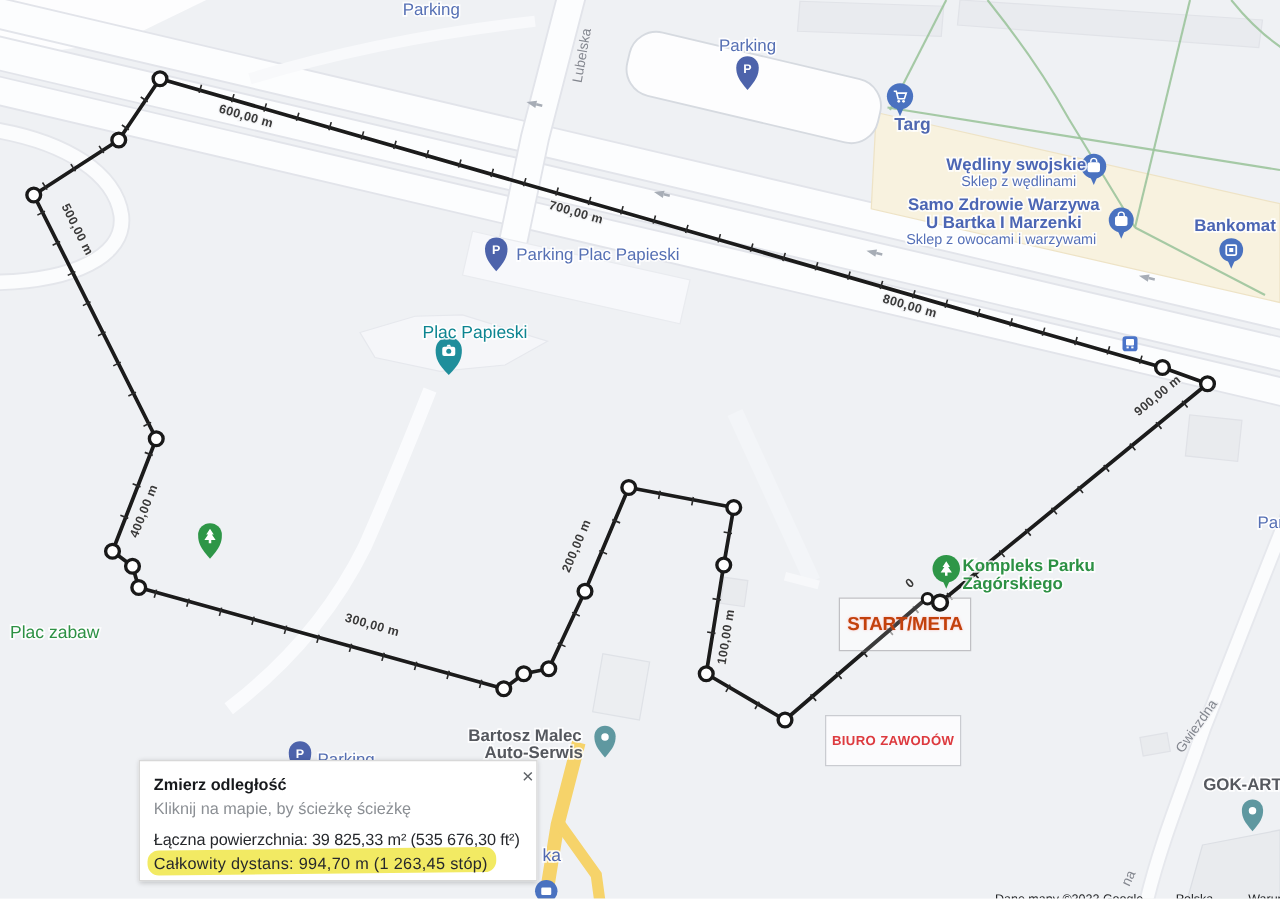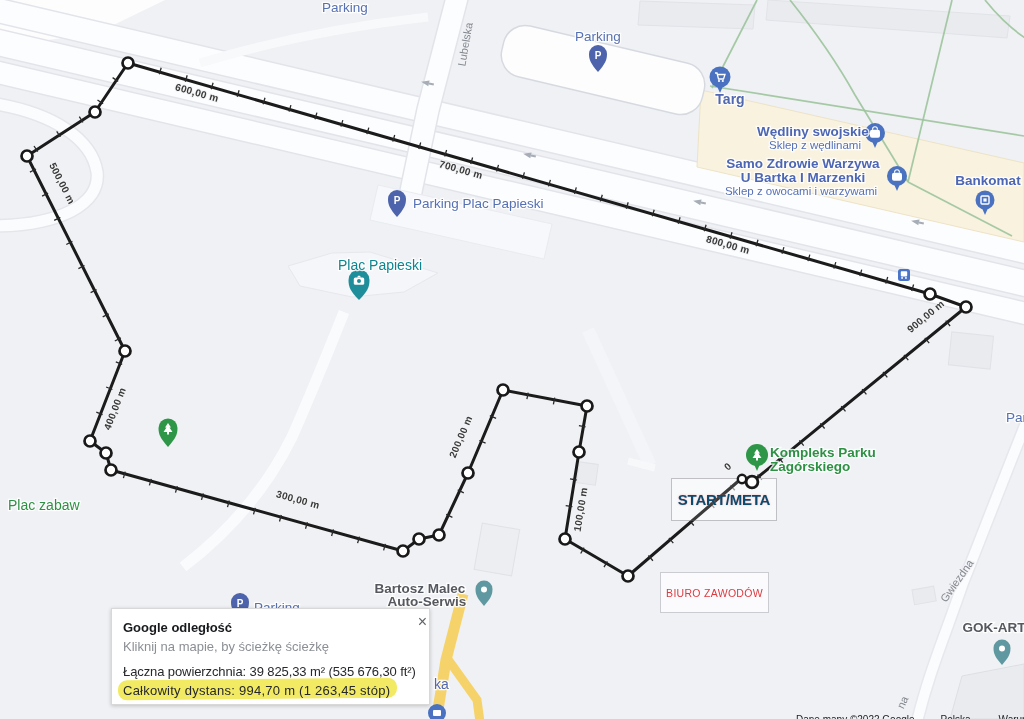--- a/index.html
+++ b/index.html
@@ -309,33 +309,33 @@
 <text x="0" y="0" transform="translate(906,704) rotate(-65)" text-anchor="middle" class="street" font-size="12">na</text>
 </svg>
 
 
 <div class="box" style="left:671px;top:478px;width:106px;height:43px;background:rgba(255,255,255,0.55);border:1px solid #c0c0c4;"></div>
 
 <svg class="box blur" style="left:671px;top:478px;" width="106" height="43" viewBox="0 0 106 43">
       <polyline points="295,-171 81,4 71,0 -43,98" fill="none" stroke="#242424" stroke-width="3" opacity="0.8"></polyline>
     </svg>
 
-<div class="box" style="left:671px;top:478px;width:106px;height:43px;display:flex;align-items:center;justify-content:center;font-size:15px;font-weight:bold;color:#0c4a6e;letter-spacing:-0.2px;text-shadow:0 0 2px rgba(255,130,130,.55);">START/META</div>
+<div class="box" style="left:671px;top:478px;width:106px;height:43px;display:flex;align-items:center;justify-content:center;font-size:15px;font-weight:bold;color:#c2410c;letter-spacing:-0.2px;text-shadow:0 0 2px rgba(255,130,130,.55);">START/META</div>
 
 
 <div class="box" style="left:660px;top:572px;width:109px;height:41px;background:rgba(252,252,253,0.92);border:1px solid #caccd1;"></div>
 
-<div class="box" style="left:660px;top:572px;width:109px;height:41px;display:flex;align-items:center;justify-content:center;font-size:10.5px;font-weight:normal;color:#dd3a3f;letter-spacing:.3px;">BIURO ZAWODÓW</div>
+<div class="box" style="left:660px;top:572px;width:109px;height:41px;display:flex;align-items:center;justify-content:center;font-size:10.5px;font-weight:bold;color:#dd3a3f;letter-spacing:.3px;">BIURO ZAWODÓW</div>
 
 
 <div class="box" style="left:111px;top:608px;width:319px;height:97px;background:#fff;border:1px solid #d8d8d8;box-shadow:0 1px 4px rgba(0,0,0,.2);font-size:13px;color:#202124;">
 
   <div style="position:absolute;right:2px;top:4px;font-size:16px;color:#5f6368;">×</div>
 
-  <div style="position:absolute;left:11px;top:11px;font-weight:bold;color:#17191c;">Google odległość</div>
+  <div style="position:absolute;left:11px;top:11px;font-weight:bold;color:#17191c;">Zmierz odległość</div>
 
   <div style="position:absolute;left:11px;top:30px;color:#8b8f94;">Kliknij na mapie, by ścieżkę ścieżkę</div>
 
   <div style="position:absolute;left:11px;top:55px;color:#26282c;letter-spacing:-0.1px;">Łączna powierzchnia: 39 825,33 m² (535 676,30 ft²)</div>
 
   <div style="position:absolute;left:6px;top:70px;width:279px;height:20px;background:#efe53c;opacity:.8;border-radius:9px;transform:rotate(-0.6deg);"></div>
 
   <div style="position:absolute;left:11px;top:74px;color:#26282c;letter-spacing:0.25px;">Całkowity dystans: 994,70 m (1 263,45 stóp)</div>
 </div>
 

